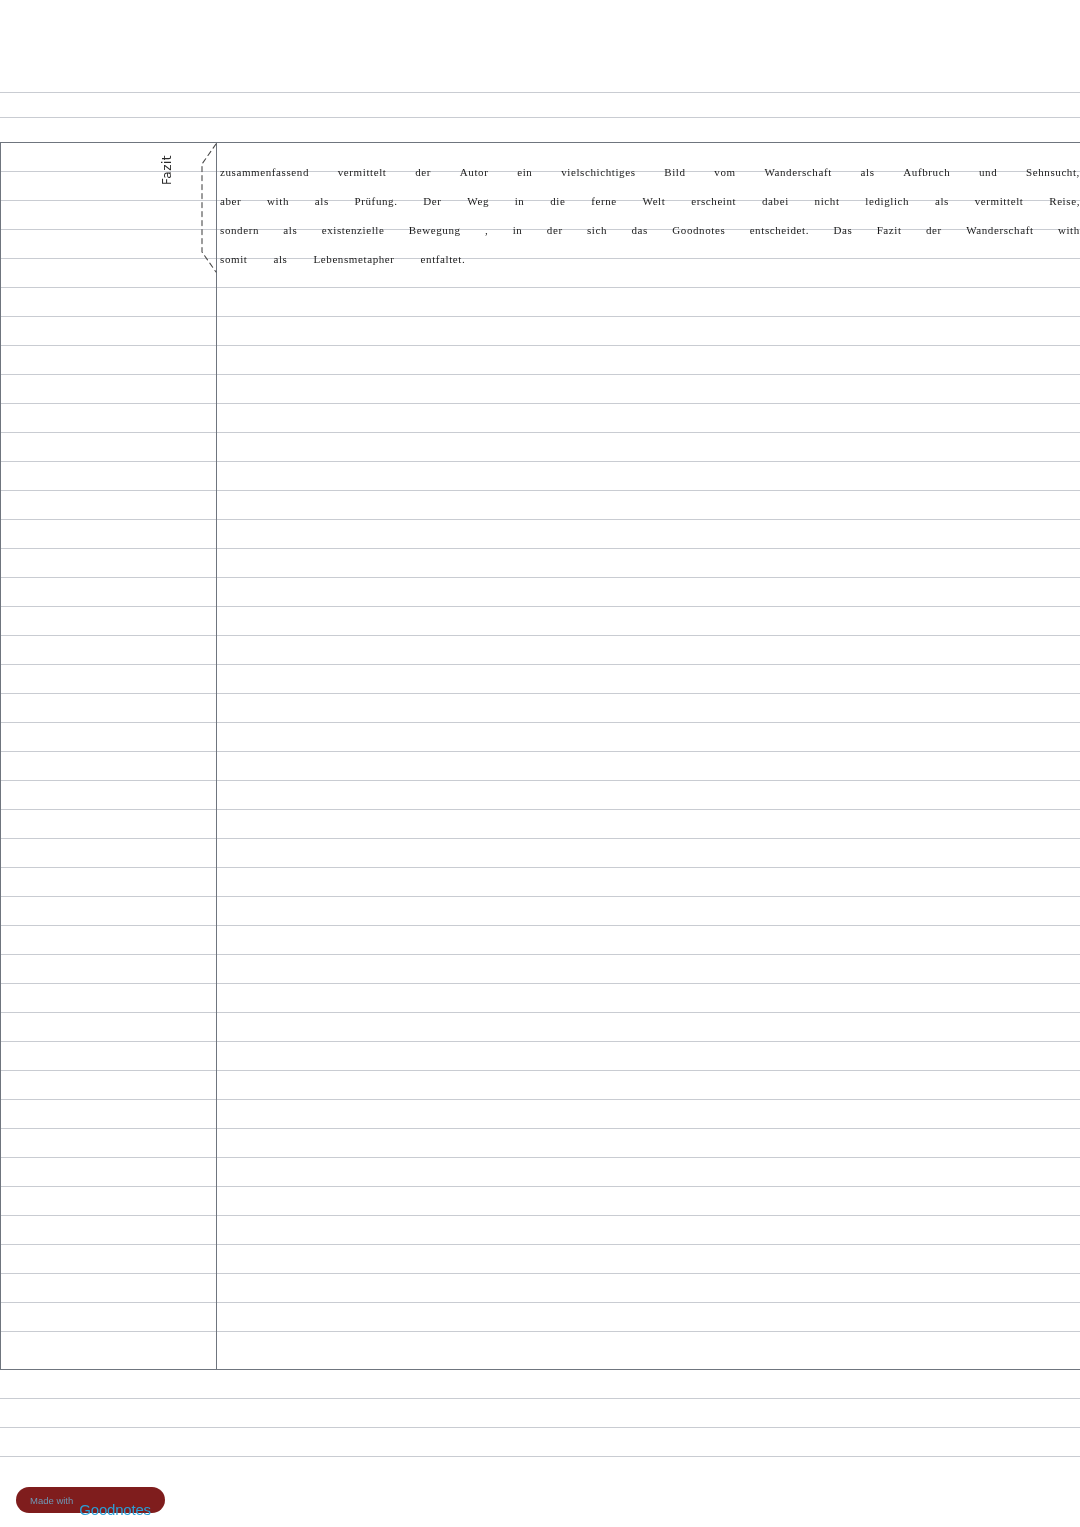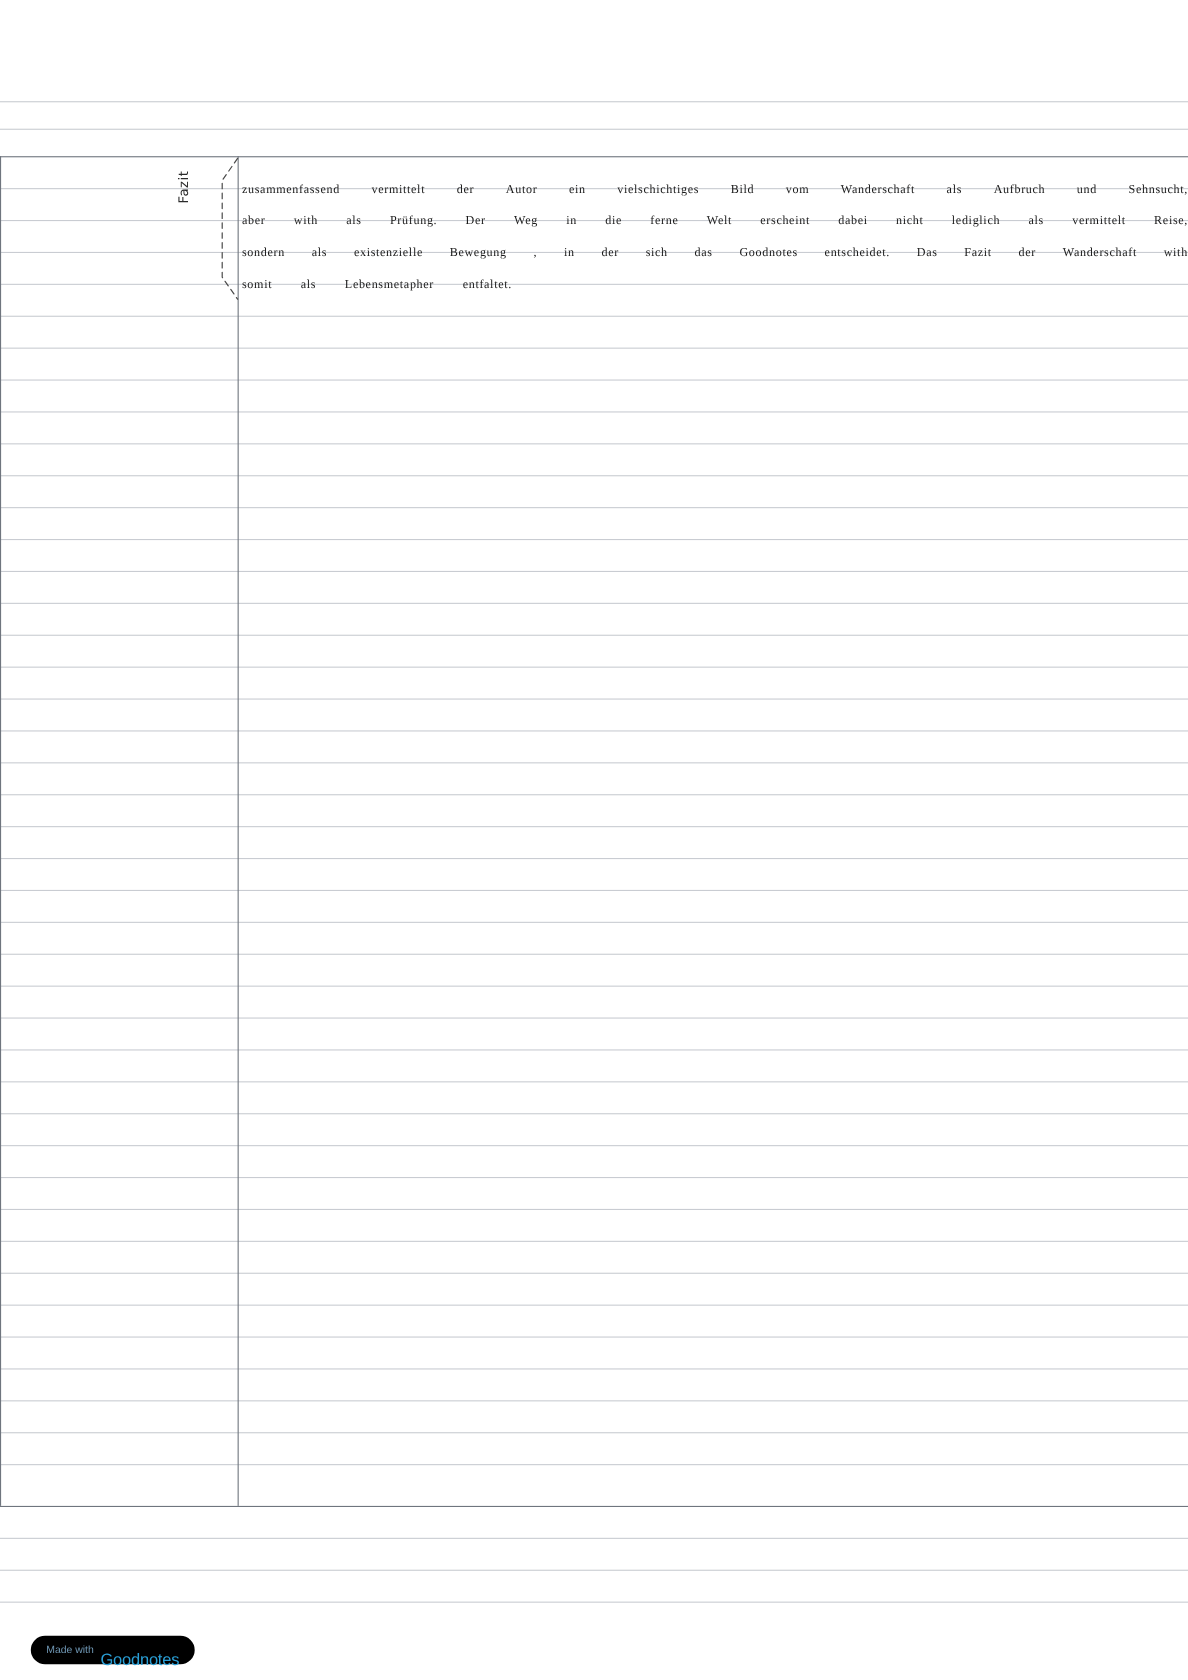--- a/index.html
+++ b/index.html
@@ -92,26 +92,26 @@
   }
   .hw-line.last {
     display: flex;
     justify-content: flex-start;
   }
   .hw-line.last span.w { margin-right: 26px; }
 
   
   #goodnotes-badge {
     position: absolute;
-    left: 28px;
+    left: 16px;
     top: 1487px;
     height: 26px;
     padding: 0 14px;
     border-radius: 13px;
-    background: #000000;
+    background: #7f1d1d;
     display: flex;
     align-items: center;
     gap: 6px;
   }
   #goodnotes-badge .made {
     font-family: "Liberation Sans", sans-serif;
     font-size: 9.5px;
     color: #6f97b4;
   }
   #goodnotes-badge .brand {

